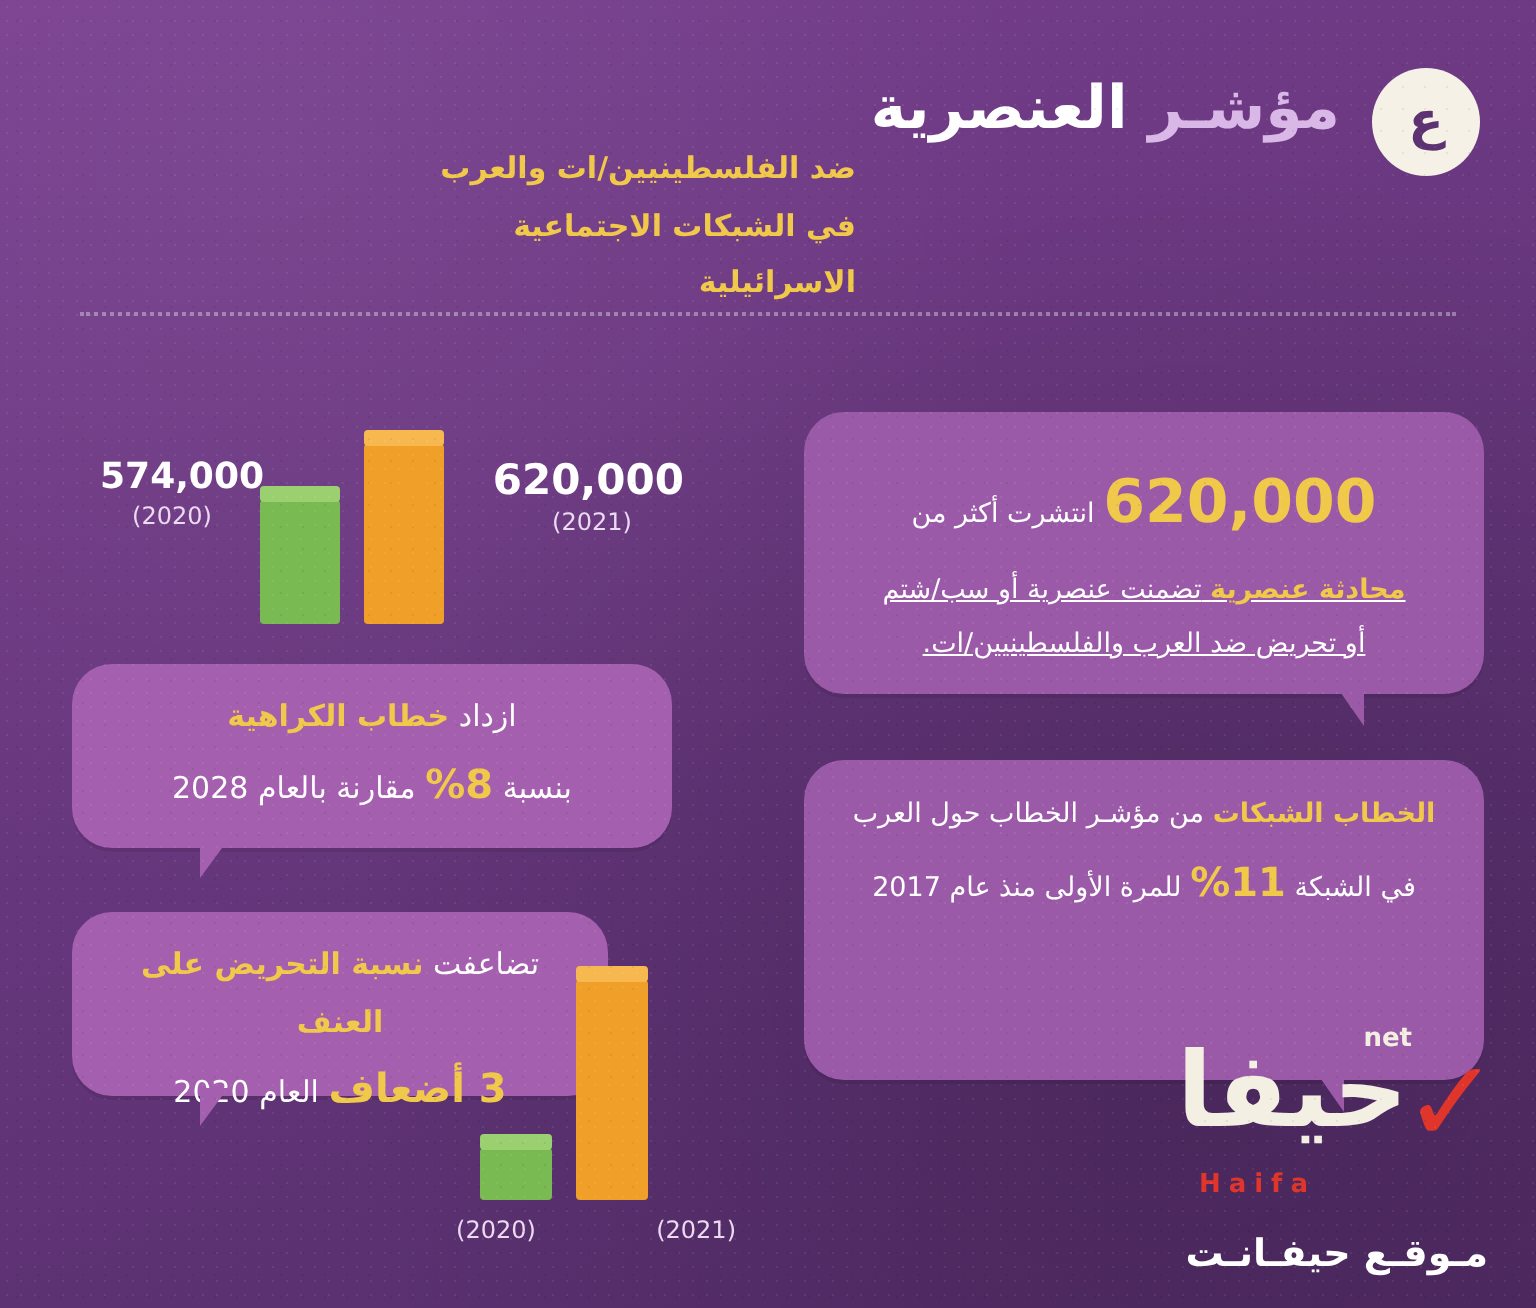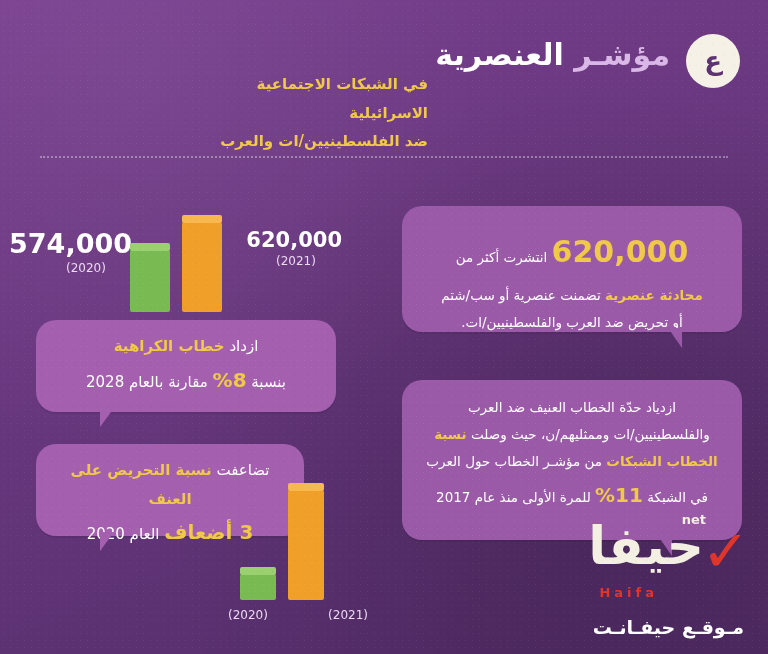--- a/index.html
+++ b/index.html
@@ -44,33 +44,33 @@
     color:#f0c84a;font-size:15px;line-height:1.9;width:250px;font-weight:bold;
   }
   #divider{
     position:absolute;top:156px;left:40px;right:40px;height:0;
     border-top:2px dotted rgba(255,255,255,.35);
   }
 
   
   .bubble{position:absolute;background:#9b5aa8;border-radius:20px;
     box-shadow:0 2px 0 rgba(0,0,0,.08);}
-  .bubble.light{background:#a45fae;}
+  .bubble.light{background:#a45fae;margin-top:12px;}
   .bubble .tail{position:absolute;width:0;height:0;}
   .btxt{color:#ffffff;font-size:13.5px;line-height:2.0;text-align:right;}
   .big{font-size:30px;font-weight:bold;color:#f0c84a;}
   .amber{color:#f0c84a;font-weight:bold;}
   .num-inline{font-size:20px;font-weight:bold;color:#f0c84a;}
 
   
-  #bubble-main{top:206px;right:26px;width:340px;height:126px;padding:14px 18px;box-sizing:border-box;}
+  #bubble-main{top:206px;right:26px;width:340px;height:141px;padding:14px 18px;box-sizing:border-box;}
   #bubble-main .tail{bottom:-16px;right:60px;
     border-left:14px solid transparent;border-right:0 solid transparent;border-top:20px solid #9b5aa8;}
   #bubble-main .line1{text-align:center;margin-top:2px;}
-  #bubble-main .l2,#bubble-main .l3{text-align:center;}
+  #bubble-main .l2,#bubble-main .l3{text-align:center;text-decoration:underline;}
 
   
   #bubble-second{top:380px;right:26px;width:340px;height:160px;padding:14px 18px;box-sizing:border-box;}
   #bubble-second .tail{bottom:-16px;right:70px;
     border-left:14px solid transparent;border-right:0 solid transparent;border-top:20px solid #9b5aa8;}
   #bubble-second .btxt{text-align:center;}
 
   
   #bubble-left1{top:320px;left:36px;width:300px;height:92px;padding:12px 16px;box-sizing:border-box;}
   #bubble-left1 .tail{bottom:-15px;left:64px;
@@ -88,21 +88,21 @@
   .bar{position:absolute;bottom:0;border-radius:2px;}
   .bar .top{position:absolute;top:-7px;left:0;right:0;height:8px;border-radius:2px;}
   .bar.green{background:#79bb52;}
   .bar.green .top{background:#9ad06f;}
   .bar.orange{background:#f0a028;}
   .bar.orange .top{background:#f7b94f;}
 
   #chart1{top:222px;left:126px;width:120px;height:90px;}
   #chart1 .base{position:absolute;bottom:0;left:0;width:120px;height:92px;}
   #lbl-574{position:absolute;top:228px;left:40px;width:92px;text-align:center;color:#ffffff;}
-  #lbl-574 .v{font-size:27px;font-weight:bold;display:block;margin-left:16px;}
+  #lbl-574 .v{font-size:18px;font-weight:bold;display:block;margin-left:16px;}
   #lbl-574 .y{font-size:12px;display:block;margin-top:2px;color:#ecd9f2;}
   #lbl-620{position:absolute;top:228px;left:250px;width:92px;text-align:center;color:#ffffff;}
   #lbl-620 .v{font-size:21px;font-weight:bold;display:block;}
   #lbl-620 .y{font-size:12px;display:block;margin-top:2px;color:#ecd9f2;}
 
   #chart2{top:488px;left:236px;width:120px;height:112px;}
   #chart2 .base{position:absolute;bottom:0;left:0;width:120px;height:114px;}
   #c2-labels{position:absolute;top:608px;left:228px;width:140px;display:flex;justify-content:space-between;
     color:#ecd9f2;font-size:12px;}
 
@@ -126,22 +126,22 @@
 <div id="stage">
 
   <div id="header">
     <div id="logo">
       <span class="glyph">ع</span>
     </div>
     <div id="title">
       <span class="l1"><span class="soft">مؤشـر</span> <span>العنصرية</span></span>
     </div>
     <div id="subtitle">
+      <div>ضد الفلسطينيين/ات والعرب</div>
       <div>في الشبكات الاجتماعية الاسرائيلية</div>
-      <div>ضد الفلسطينيين/ات والعرب</div>
     </div>
     <div id="divider"></div>
   </div>
 
   <div id="lbl-574">
     <span class="v">574,000</span>
     <span class="y">(2020)</span>
   </div>
   <div id="lbl-620">
     <span class="v">620,000</span>
@@ -180,25 +180,20 @@
     </div>
     <div class="btxt">
       <span>بنسبة</span>
       <span class="num-inline">8%</span>
       <span>مقارنة بالعام 2028</span>
     </div>
   </div>
 
   <div class="bubble" id="bubble-second">
     <div class="tail"></div>
-    <div class="btxt">ازدياد حدّة الخطاب العنيف ضد العرب</div>
-    <div class="btxt">
-      <span>والفلسطينيين/ات وممثليهم/ن، حيث وصلت</span>
-      <span class="amber">نسبة</span>
-    </div>
     <div class="btxt">
       <span class="amber">الخطاب الشبكات</span>
       <span>من مؤشـر الخطاب حول العرب</span>
     </div>
     <div class="btxt">
       <span>في الشبكة</span>
       <span class="num-inline">11%</span>
       <span>للمرة الأولى منذ عام 2017</span>
     </div>
   </div>

